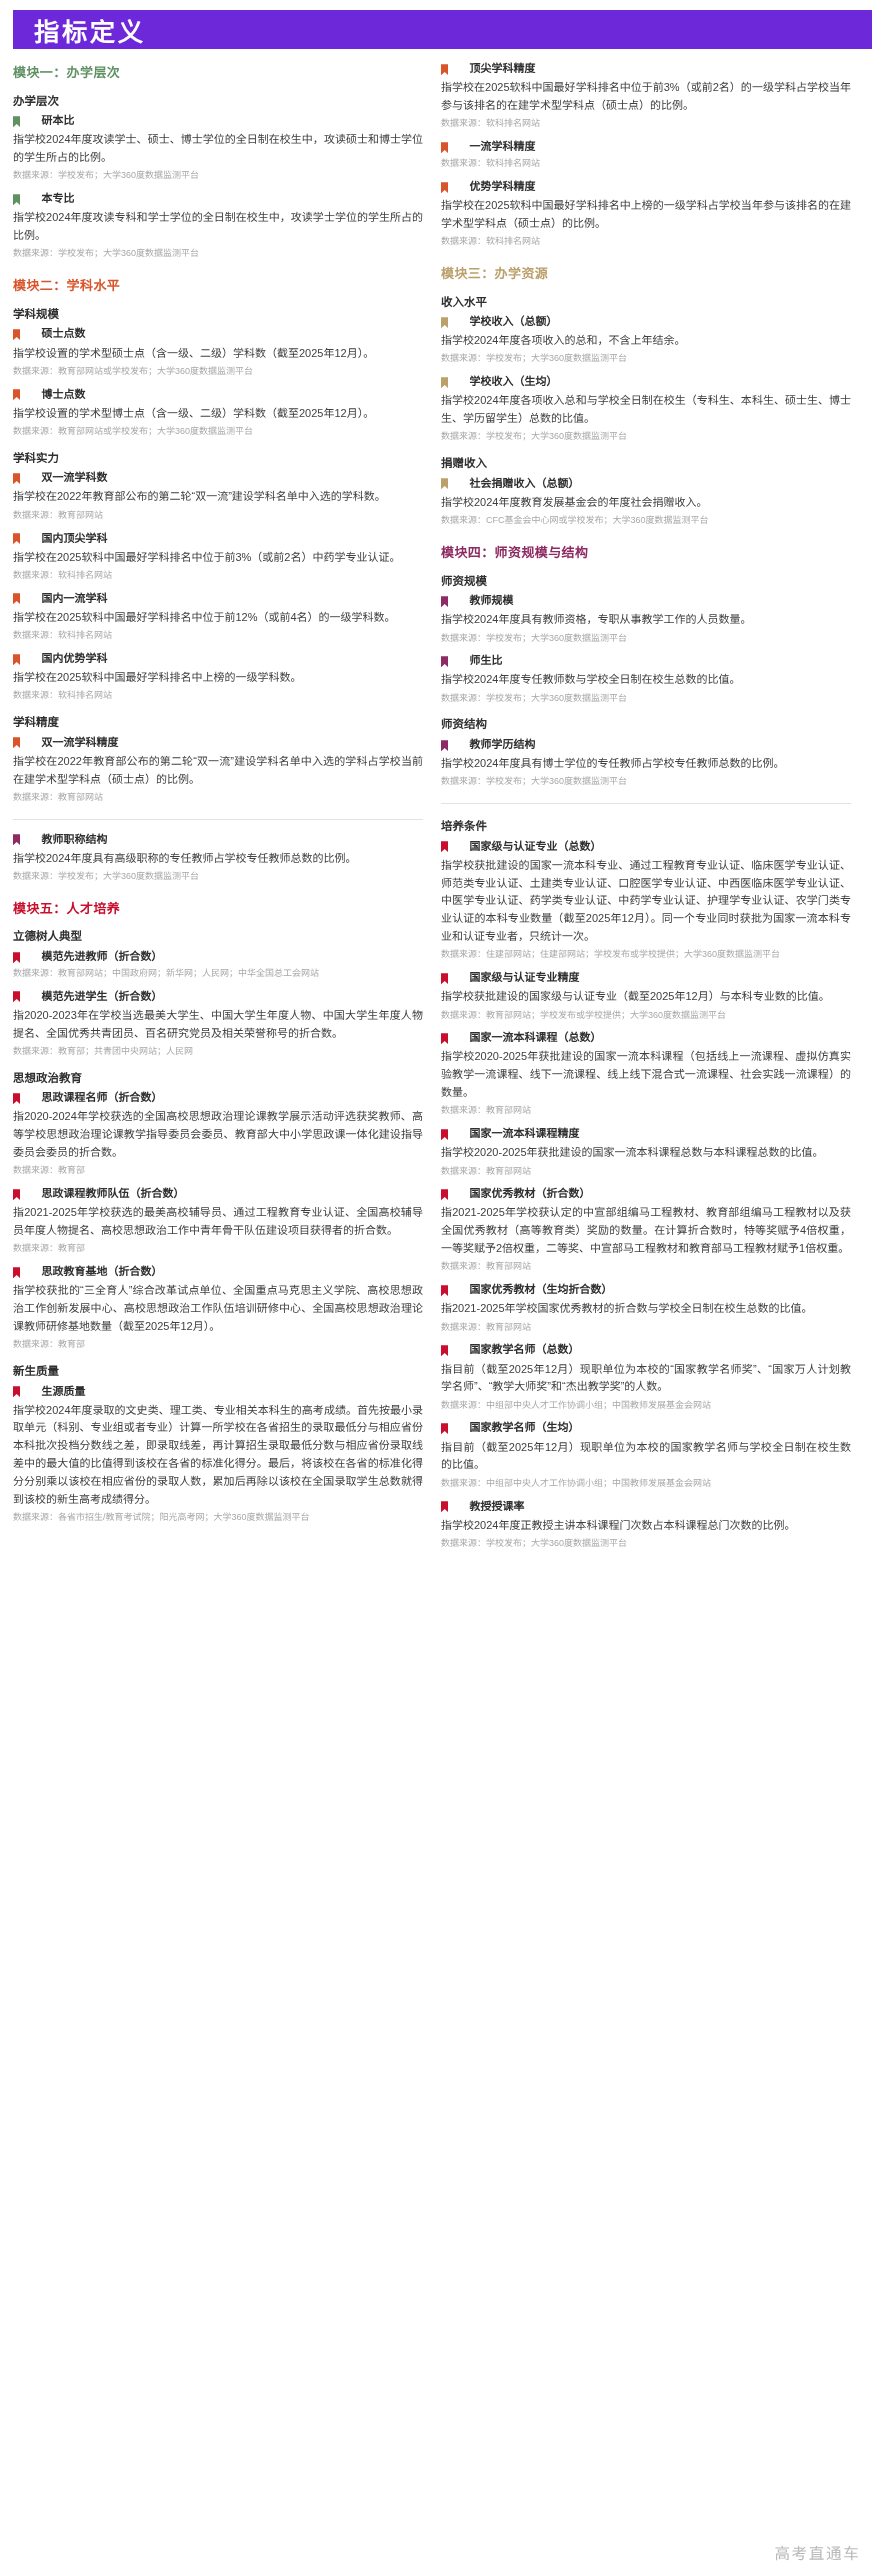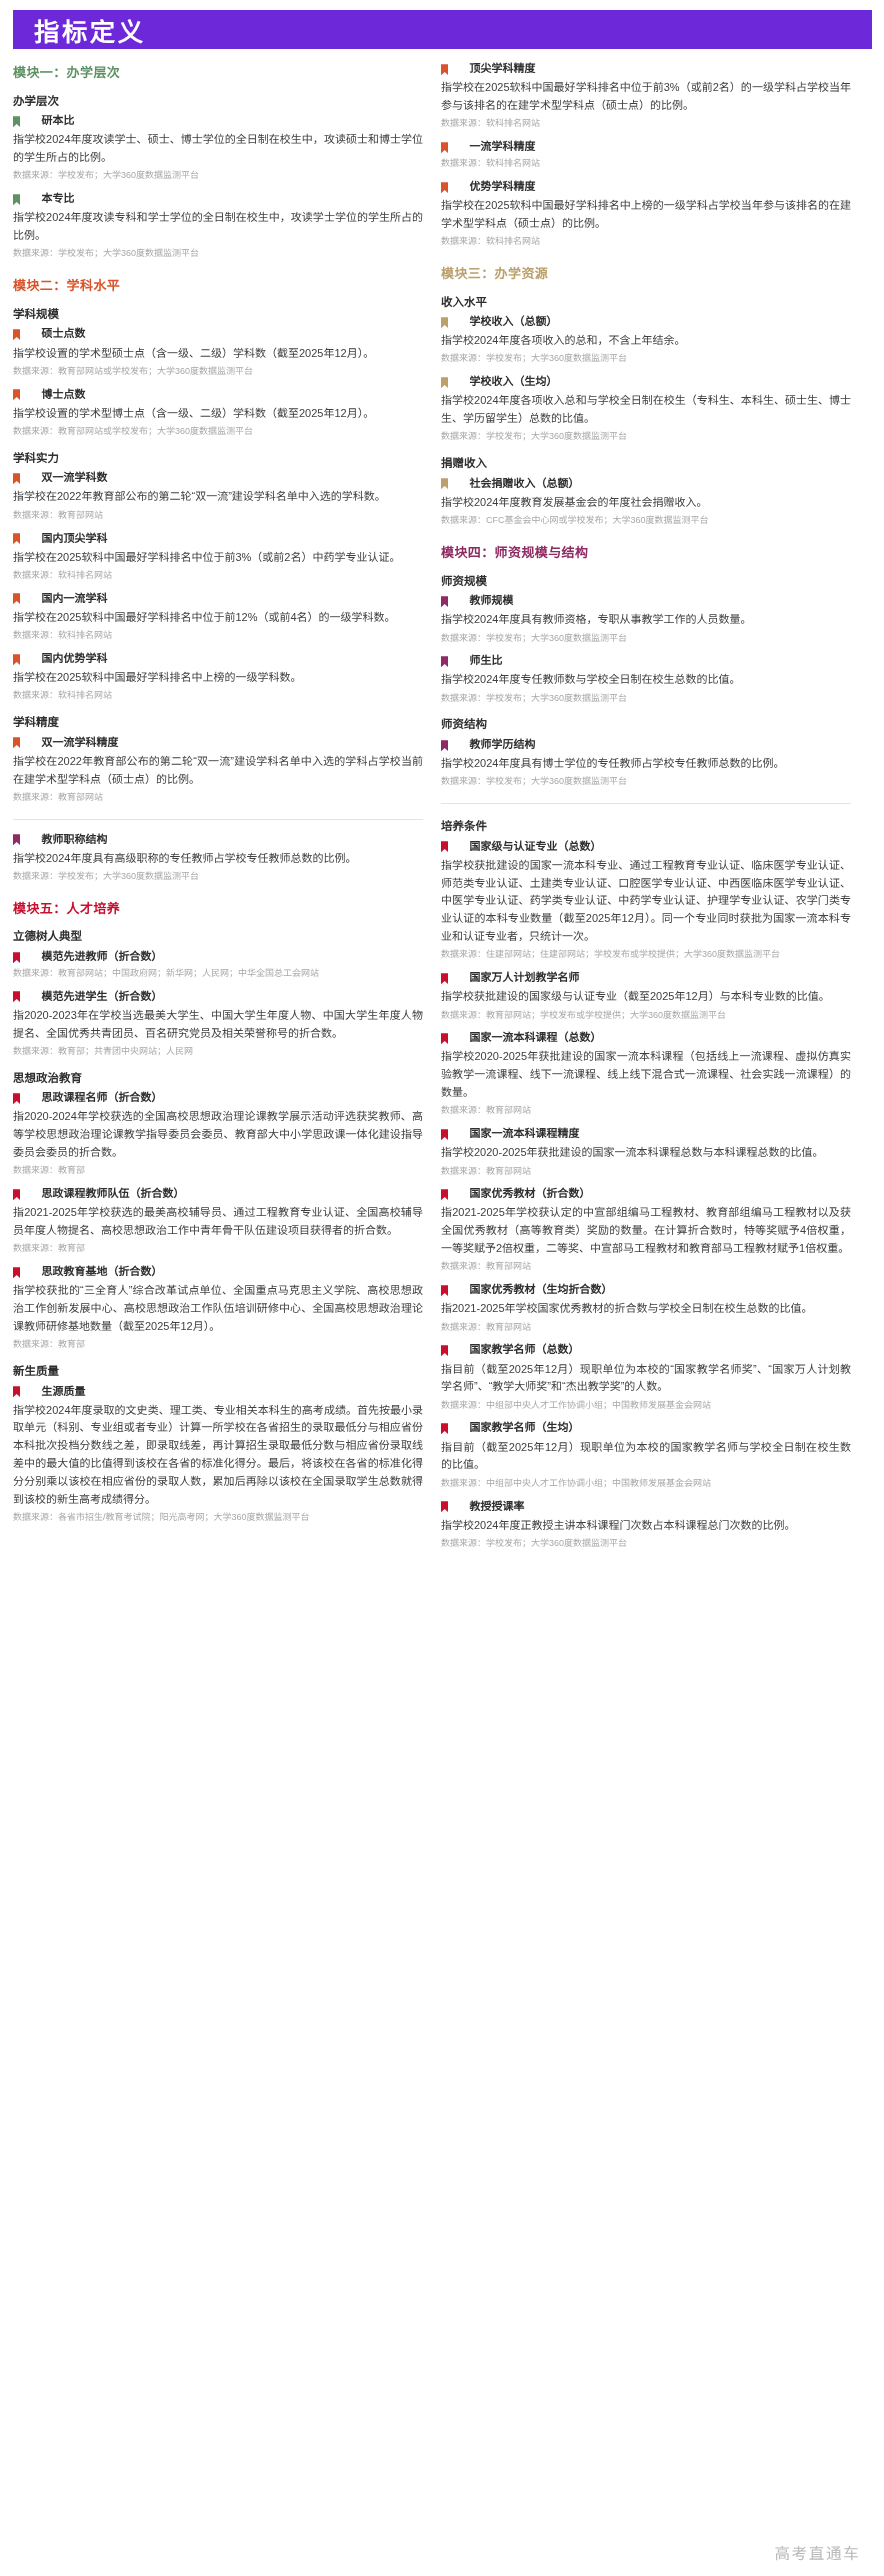--- a/index.html
+++ b/index.html
@@ -404,21 +404,21 @@
             <div class="ind-name">国家级与认证专业（总数）</div>
           </div>
           <p class="ind-desc">指学校获批建设的国家一流本科专业、通过工程教育专业认证、临床医学专业认证、师范类专业认证、土建类专业认证、口腔医学专业认证、中西医临床医学专业认证、中医学专业认证、药学类专业认证、中药学专业认证、护理学专业认证、农学门类专业认证的本科专业数量（截至2025年12月）。同一个专业同时获批为国家一流本科专业和认证专业者，只统计一次。</p>
           <p class="ind-src">数据来源：住建部网站；住建部网站；学校发布或学校提供；大学360度数据监测平台</p>
         </div>
         <div class="indicator">
           <div class="ind-head">
             <svg viewBox="0 0 10 15" class="bookmark">
               <path d="M0 0 H10 V15 L5 10.5 L0 15 Z" fill="#c8102e"></path>
             </svg>
-            <div class="ind-name">国家万人计划教学名师</div>
+            <div class="ind-name">国家级与认证专业精度</div>
           </div>
           <p class="ind-desc">指学校获批建设的国家级与认证专业（截至2025年12月）与本科专业数的比值。</p>
           <p class="ind-src">数据来源：教育部网站；学校发布或学校提供；大学360度数据监测平台</p>
         </div>
         <div class="indicator">
           <div class="ind-head">
             <svg viewBox="0 0 10 15" class="bookmark">
               <path d="M0 0 H10 V15 L5 10.5 L0 15 Z" fill="#c8102e"></path>
             </svg>
             <div class="ind-name">国家一流本科课程（总数）</div>

